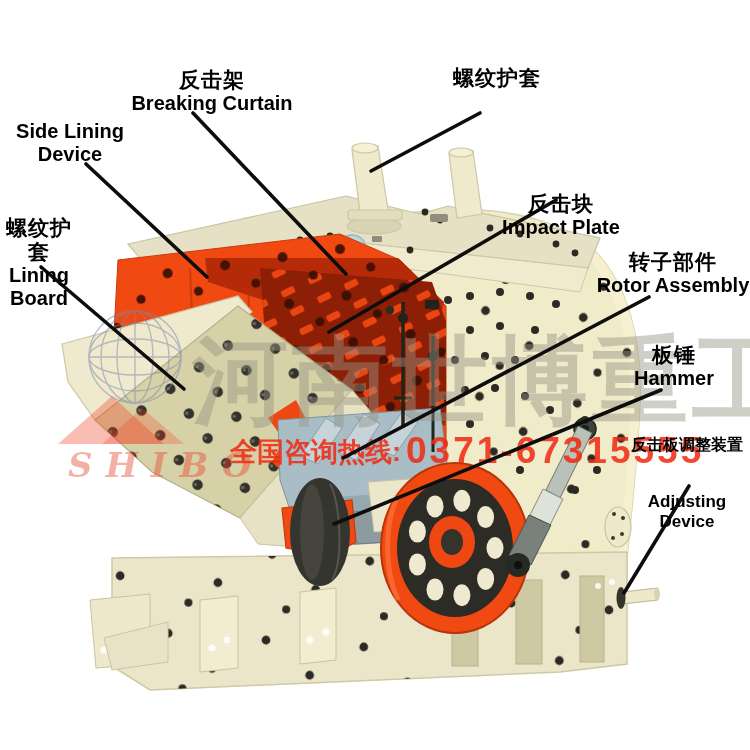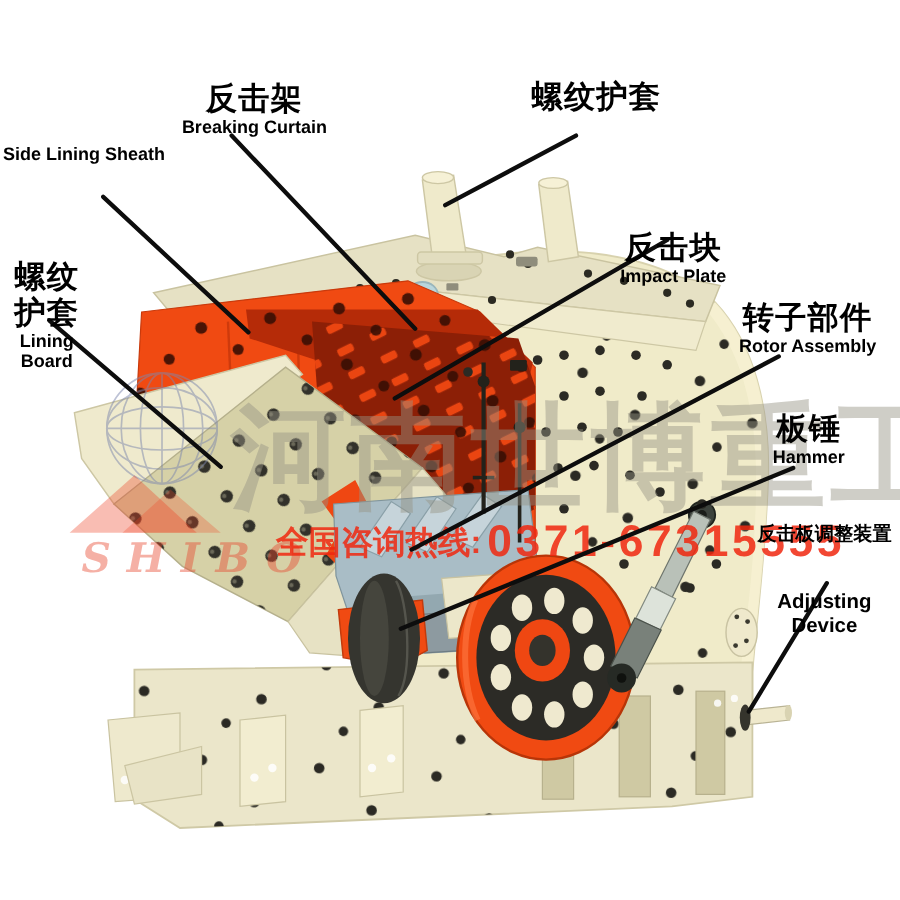--- a/index.html
+++ b/index.html
@@ -1,21 +1,21 @@
 <!DOCTYPE html>
 <html><head>
 <meta charset="utf-8">
 <style>
   html,body{margin:0;padding:0;background:#ffffff;}
   .stage{position:relative;width:750px;height:750px;overflow:hidden;background:#ffffff;
          font-family:"Liberation Sans","DejaVu Sans",sans-serif;}
   .stage svg{position:absolute;left:0;top:0;}
   .callout{position:absolute;text-align:center;color:#000;line-height:1.15;pointer-events:none;}
-  .callout .zh{font-weight:bold;font-size:26px;letter-spacing:1px;}
-  .callout .en{font-weight:bold;font-size:15px;}
+  .callout .zh{font-weight:bold;font-size:21px;letter-spacing:1px;}
+  .callout .en{font-weight:bold;font-size:20px;}
   .callout.small .zh{font-size:16px;letter-spacing:0;font-family:Liberation Mono, monospace;}
   .callout.small .en{font-size:17px;margin-top:37px;}
   
   #lb-breaking{left:122px;top:68px;width:180px;}
   #lb-thread{left:407px;top:66px;width:180px;}
   #lb-sidelining{left:0px;top:120px;width:140px;}
   #lb-lining{left:0px;top:216px;width:78px;}
   #lb-impact{left:471px;top:156px;width:180px;margin-top:36px;}
   #lb-rotor{left:583px;top:250px;width:180px;}
   #lb-hammer{left:594px;top:343px;width:160px;}
@@ -274,21 +274,21 @@
   </svg>
 
   <div class="callout" id="lb-breaking">
     <div class="zh">反击架</div>
     <div class="en">Breaking Curtain</div>
   </div>
   <div class="callout" id="lb-thread">
     <div class="zh">螺纹护套</div>
   </div>
   <div class="callout" id="lb-sidelining">
-    <div class="en">Side Lining Sheath</div>
+    <div class="en">Side Lining Device</div>
   </div>
   <div class="callout" id="lb-lining">
     <div class="zh">螺纹护套</div>
     <div class="en">Lining Board</div>
   </div>
   <div class="callout" id="lb-impact">
     <div class="zh">反击块</div>
     <div class="en">Impact Plate</div>
   </div>
   <div class="callout" id="lb-rotor">

